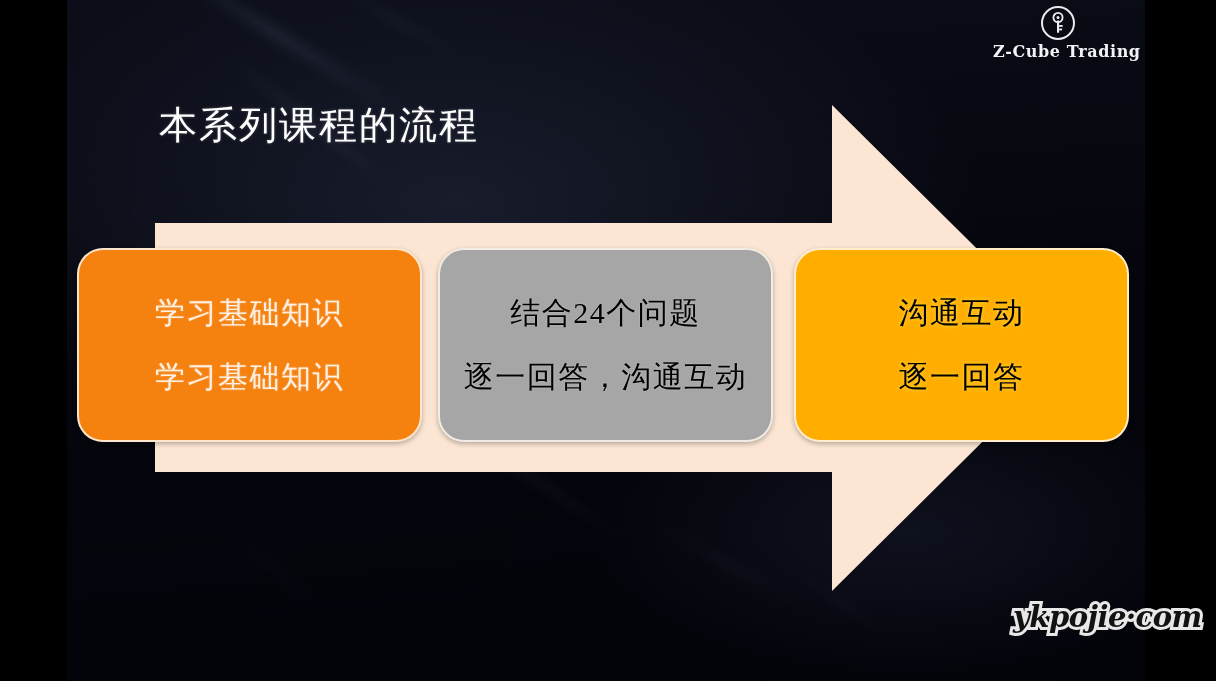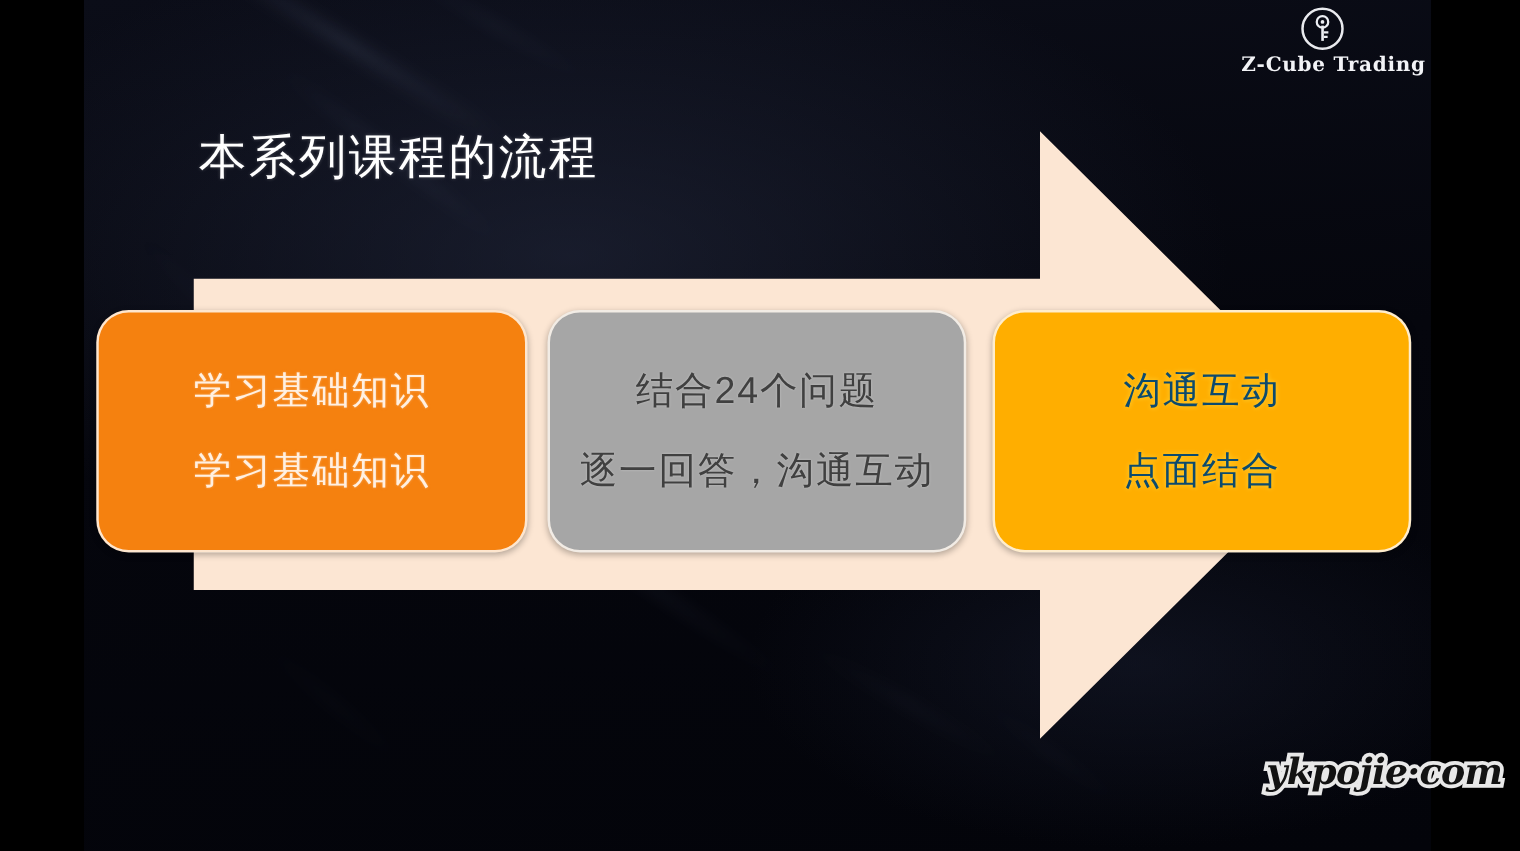--- a/index.html
+++ b/index.html
@@ -143,24 +143,24 @@
     font-size: 30px;
     letter-spacing: 1.5px;
     line-height: 1;
     white-space: nowrap;
   }
 
   .step.step-1 { left: 10px;  width: 345px; background: #F5810F; }
   .step.step-1 .line { color: #FFF0E2; text-shadow: 0 0 2px rgba(255,230,205,.5); }
 
   .step.step-2 { left: 371px; width: 335px; background: #A6A6A6; }
-  .step.step-2 .line { color: #404040; text-shadow: 0 0 2px rgba(255,255,255,.35); }
+  .step.step-2 .line { color: #000000; text-shadow: 0 0 2px rgba(255,255,255,.35); font-family: Liberation Serif, serif; }
 
   .step.step-3 { left: 727px; width: 335px; background: #FFAE00; }
-  .step.step-3 .line { color: #0c4a6e; text-shadow: 0 0 4px rgba(255,238,90,.65); }
+  .step.step-3 .line { color: #000000; text-shadow: 0 0 4px rgba(255,238,90,.65); }
 
   
   #watermark {
     position: absolute;
     left: 1013px;
     top: 600px;
     z-index: 50;
     font-family: "DejaVu Serif", "Liberation Serif", serif;
     font-style: italic;
     font-weight: 700;
@@ -214,21 +214,21 @@
         <div class="line">学习基础知识</div>
       </div>
 
       <div class="step step-2">
         <div class="line">结合24个问题</div>
         <div class="line">逐一回答，沟通互动</div>
       </div>
 
       <div class="step step-3">
         <div class="line">沟通互动</div>
-        <div class="line">点面结合</div>
+        <div class="line">逐一回答</div>
       </div>
 
     </div>
   </div>
 
   <div class="letterbox left"></div>
   <div class="letterbox right"></div>
 
   <div id="watermark">ykpojie·com</div>
 

